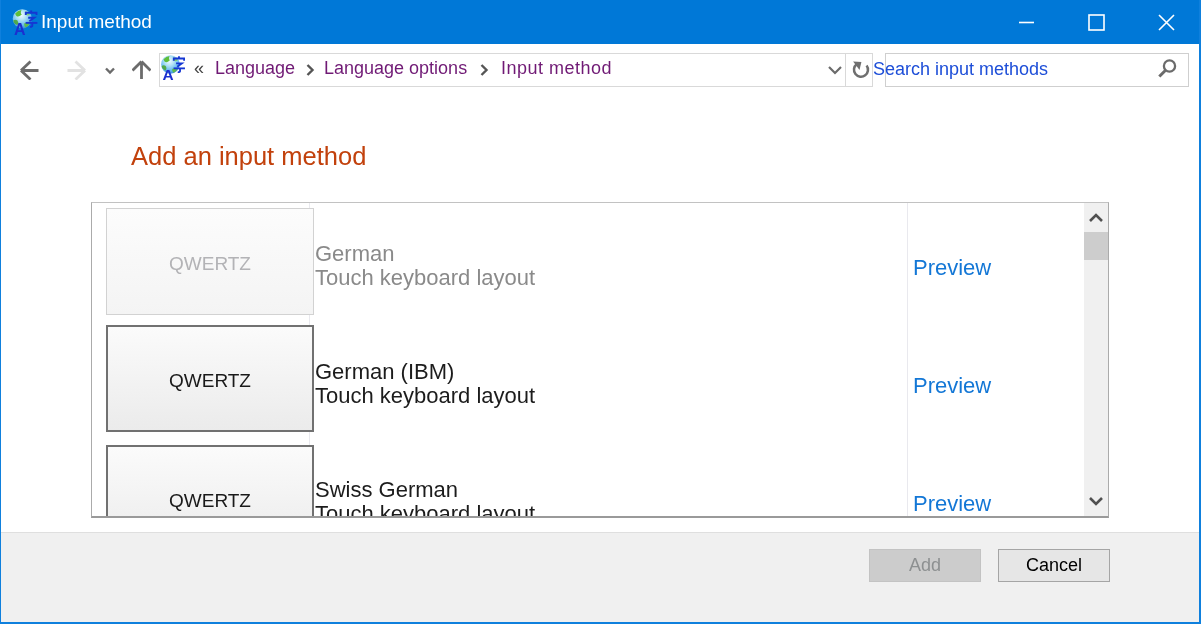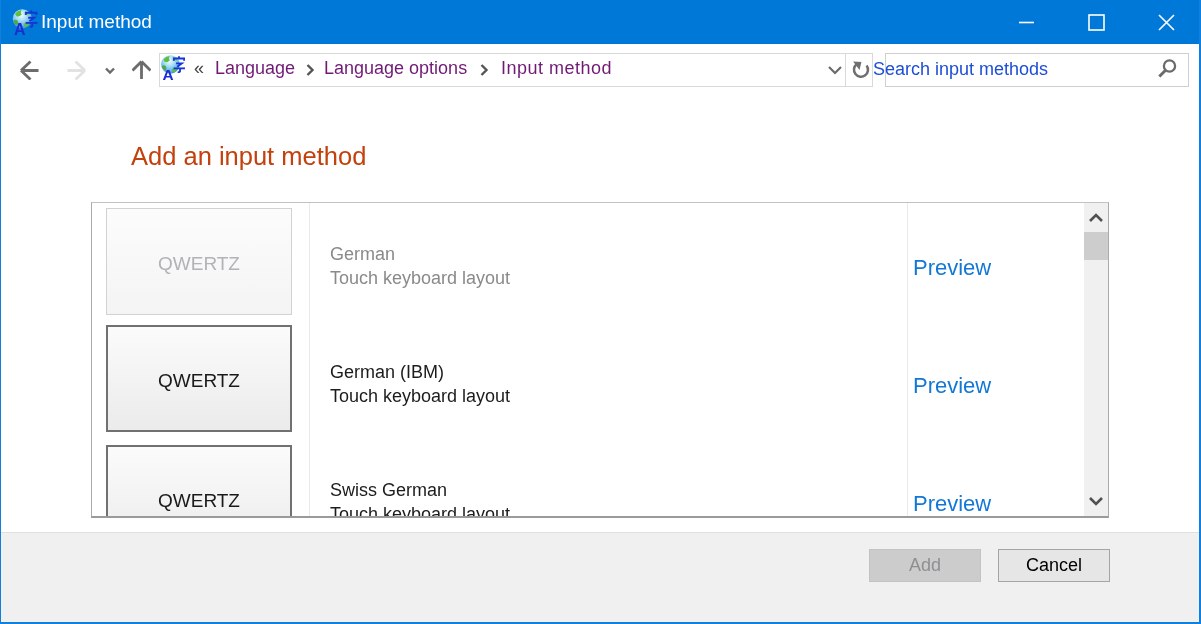--- a/index.html
+++ b/index.html
@@ -23,27 +23,27 @@
   #searchtext { position:absolute; left:872px; top:59px; font-size:18px; color:#1d4ed8; }
   .crumb { position:absolute; top:58px; font-size:18px; color:#701a75; }
 
   
   #heading { position:absolute; left:88px; top:142px; font-size:25.5px; color:#c2410c;margin-left:42px; }
 
   #listbox { position:absolute; left:90px; top:202px; width:1018px; height:316px;
              border:1px solid #ababab; border-top-color:#c2c2c2; border-bottom:2px solid #9a9a9a;
              background:#ffffff; overflow:hidden; }
   .vsep { position:absolute; top:0; bottom:0; width:1px; background:#e9e9ee; }
-  .kbox { position:absolute; left:14px; width:186px; height:107px;
+  .kbox { position:absolute; left:14px; width:208px; height:107px;
           background:linear-gradient(#fbfbfb,#ebebeb);
           border:2px solid #717171; color:#1a1a1a;
           display:flex; align-items:center; justify-content:center;
           font-size:19px; padding-top:5px; }
   .kbox.dim { border:1px solid #d2d2d2; background:linear-gradient(#fcfcfc,#f4f4f4); color:#b3b3b6; }
-  .rowtext { position:absolute; left:238px; font-size:18px; line-height:24px; color:#1c1c1c; }
+  .rowtext { position:absolute; left:223px; font-size:22px; line-height:24px; color:#1c1c1c; }
   .rowtext.dim { color:#8a8a8a; }
   .preview { position:absolute; left:821px; font-size:22px; color:#1377d6; }
 
   
   #sbar { position:absolute; right:0; top:0; width:24px; height:313px; background:#f0f0f0; }
   #sthumb { position:absolute; right:0; width:24px; background:#cdcdcd; }
 
   
   #footer { position:absolute; left:0; right:0; top:532px; height:90px;
             background:#f0f0f0; border-top:1px solid #dfdfdf; }

